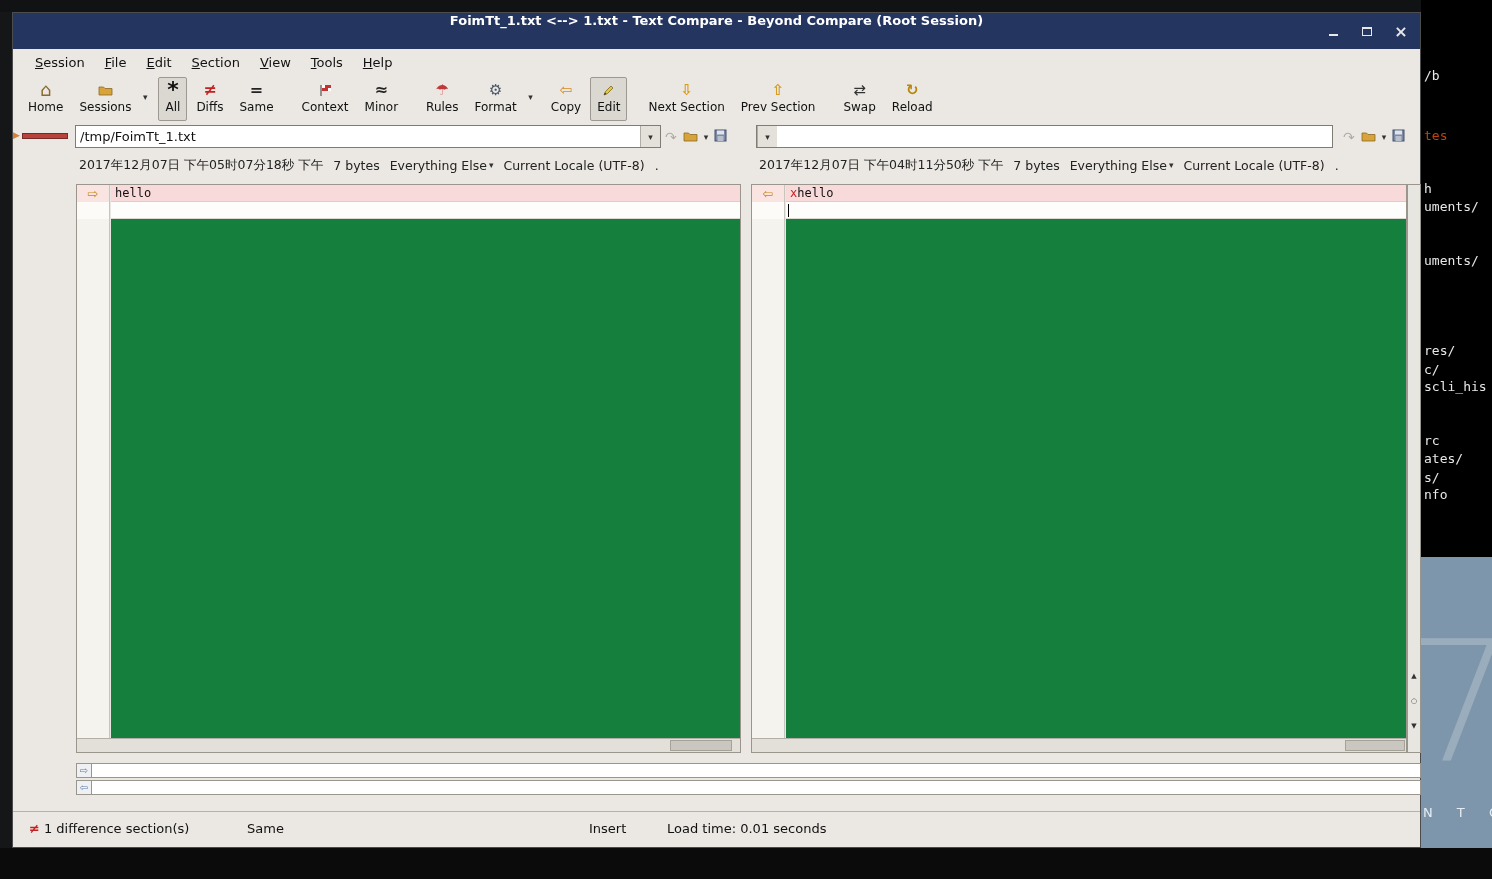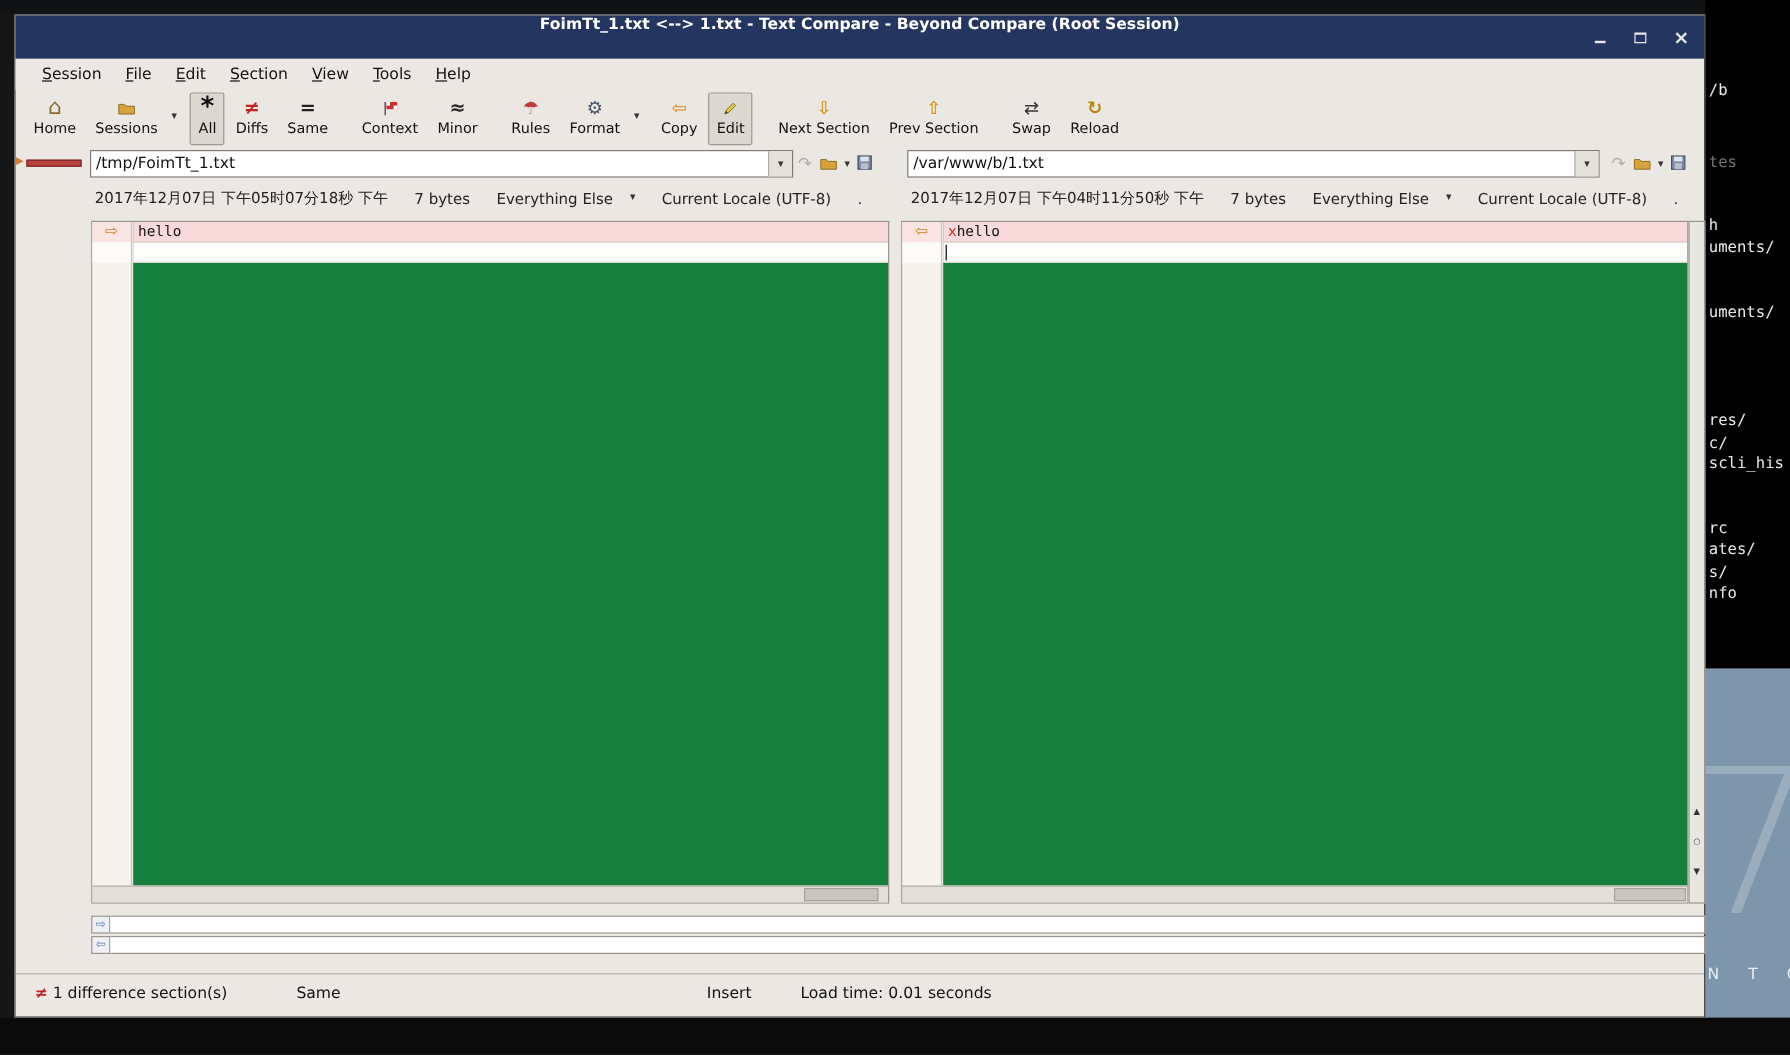--- a/index.html
+++ b/index.html
@@ -3,21 +3,21 @@
 <meta charset="utf-8">
 <style>
   * { margin:0; padding:0; box-sizing:border-box; }
   body { font-family:"DejaVu Sans", sans-serif; background:#0b0b0b; }
   .screen { position:relative; width:1492px; height:879px; overflow:hidden; background:#0b0b0b; }
 
   
   .right-bg { position:absolute; left:1421px; top:0; width:71px; height:848px; }
   .term-area { position:absolute; left:0; top:0; width:71px; height:557px; background:#000; }
   .tl { position:absolute; left:3px; font-family:"DejaVu Sans Mono", monospace; font-size:13px; color:#e8e8e8; white-space:nowrap; }
-  .tl.green { color:#737373;text-align:right; }
+  .tl.green { color:#c2410c;text-align:right; }
   .wallpaper { position:absolute; left:0; top:557px; width:71px; height:291px; background:#7e96ab; overflow:hidden; }
   .wall-seven { position:absolute; left:-14px; top:62px; font-size:168px; font-weight:200; color:rgba(255,255,255,0.22); line-height:1; }
   .wall-nto { position:absolute; left:2px; top:248px; font-size:13px; letter-spacing:10px; color:#e6edf2; white-space:nowrap; }
   .left-edge { position:absolute; left:0; top:0; width:12px; height:848px; background:#141618; }
   .top-edge { position:absolute; left:0; top:0; width:1421px; height:12px; background:#101214; }
 
   
   .bc-window { position:absolute; left:12px; top:12px; width:1409px; height:836px; background:#ebe8e3; border:1px solid #4c4c4c; }
 
   .titlebar { position:absolute; left:0; top:0; width:100%; height:36px; background:#243560; display:flex; align-items:flex-start; justify-content:center; }
@@ -61,21 +61,21 @@
   .combo-dd { width:20px; background:#e4e1db; border-left:1px solid #b0ada6; display:flex; align-items:center; justify-content:center; font-size:9px; color:#333; }
   .combo.left { left:62px; width:586px; }
   .combo.right { left:743px; width:577px; }
   .path-icons { position:absolute; top:112px; height:23px; display:flex; align-items:center; gap:6px; }
   .path-icons.left { left:652px; }
   .path-icons.right { left:1330px; }
   .hist-icon { color:#b0aca4; font-size:14px; }
   .small-dd { font-size:9px; color:#333; }
 
   
-  .inforow { position:absolute; top:142px; height:20px; display:flex; align-items:center; gap:22px; font-size:12.5px; color:#222; white-space:nowrap; }
+  .inforow { position:absolute; top:142px; height:20px; display:flex; align-items:center; gap:10px; font-size:12.5px; color:#222; white-space:nowrap; }
   .inforow.left { left:66px; }
   .inforow.right { left:746px; }
   .inforow .dd { font-size:9px; color:#333; margin-left:-8px; }
 
   
   .pane { position:absolute; top:171px; height:569px; background:#e9e7e2; border:1px solid #9a968e; }
   .pane.left { left:63px; width:665px; }
   .pane.right { left:738px; width:656px; }
   .gutter { position:absolute; left:0; top:0; bottom:14px; width:33px; background:#f5f3ee; border-right:1px solid #c8c5bf; }
   .g-row1 { height:17px; background:#fae4e2; display:flex; align-items:center; justify-content:center; font-size:13px; color:#c8861a; }
@@ -267,21 +267,20 @@
       <span>
         <svg width="13" height="13" viewBox="0 0 13 13">
             <rect x="1" y="1" width="11" height="11" fill="#7d8aa8" stroke="#44506a"></rect>
             <rect x="3" y="1.5" width="7" height="4" fill="#dfe3ea"></rect>
             <rect x="3.5" y="7" width="6" height="5" fill="#b8c0cc"></rect>
           </svg>
       </span>
     </div>
 
     <div class="combo right">
-      <input readonly="" value="/var/www/b/1.txt" style="">
       <span class="combo-dd">
           <span>▾</span>
         </span>
     </div>
     <div class="path-icons right">
       <span class="hist-icon">↷</span>
       <span>
         <svg width="15" height="12" viewBox="0 0 15 12">
             <path d="M1 3 L1 11 L14 11 L14 4.5 L7 4.5 L5.5 3 Z" fill="#d9a33c" stroke="#8a6a1e" stroke-width="0.8"></path>
           </svg>

